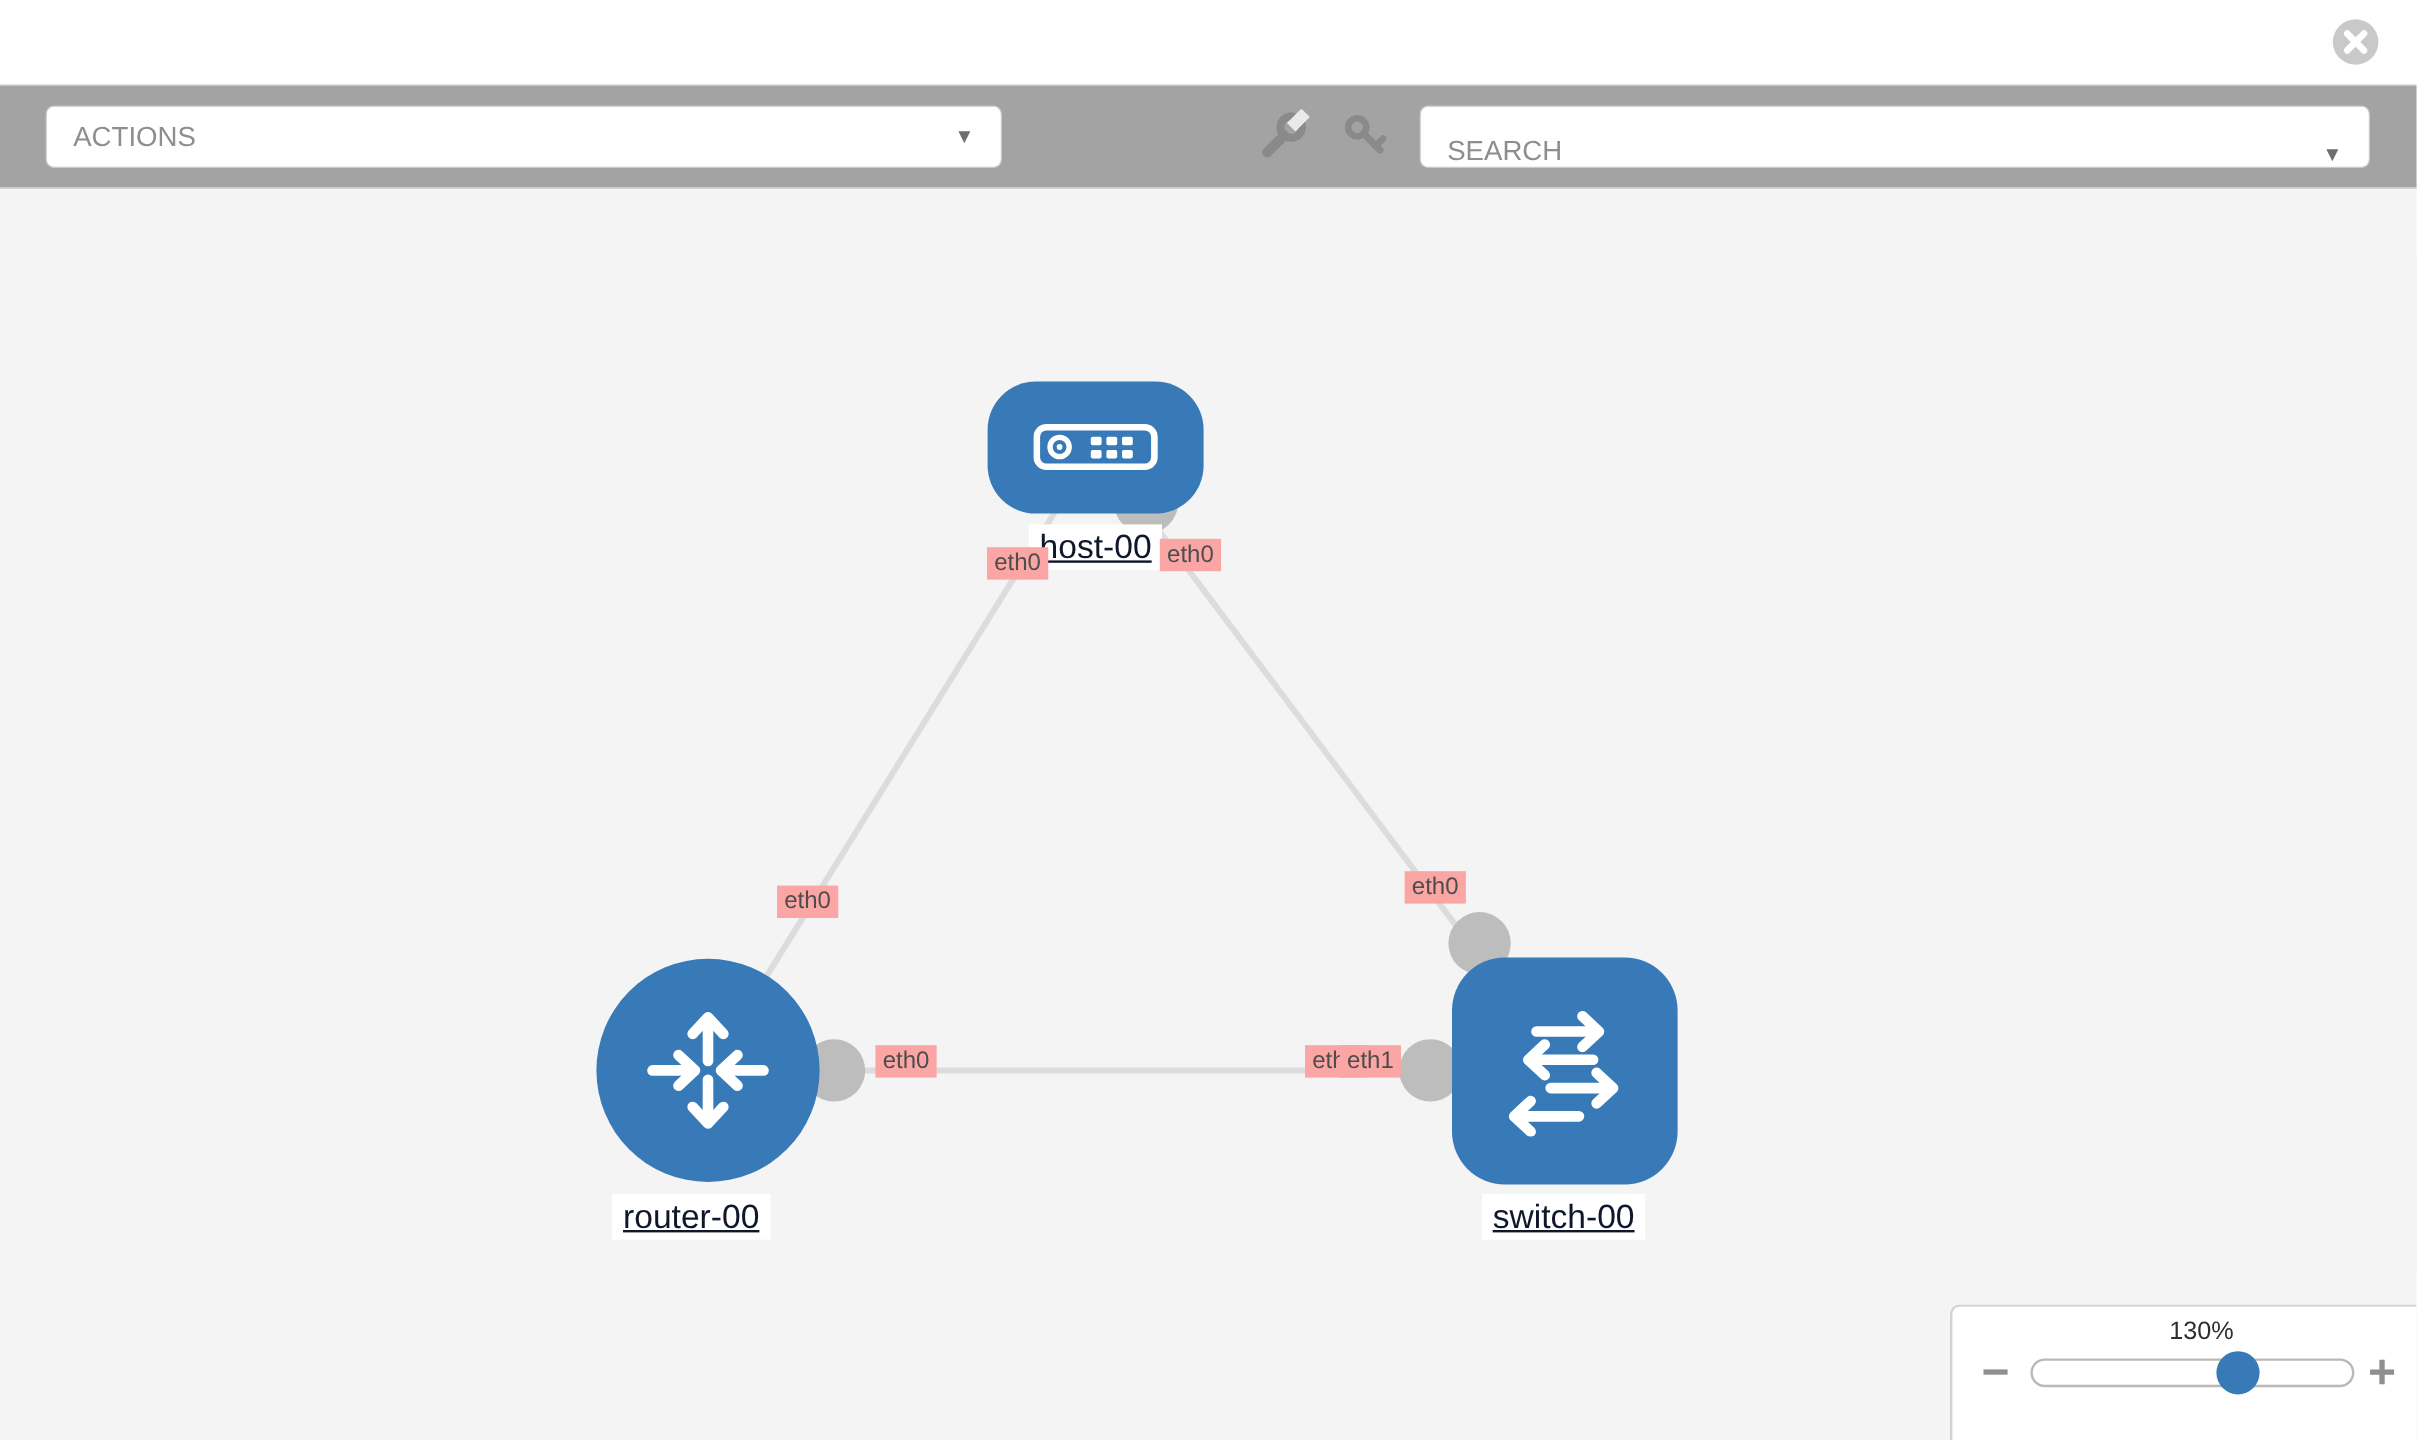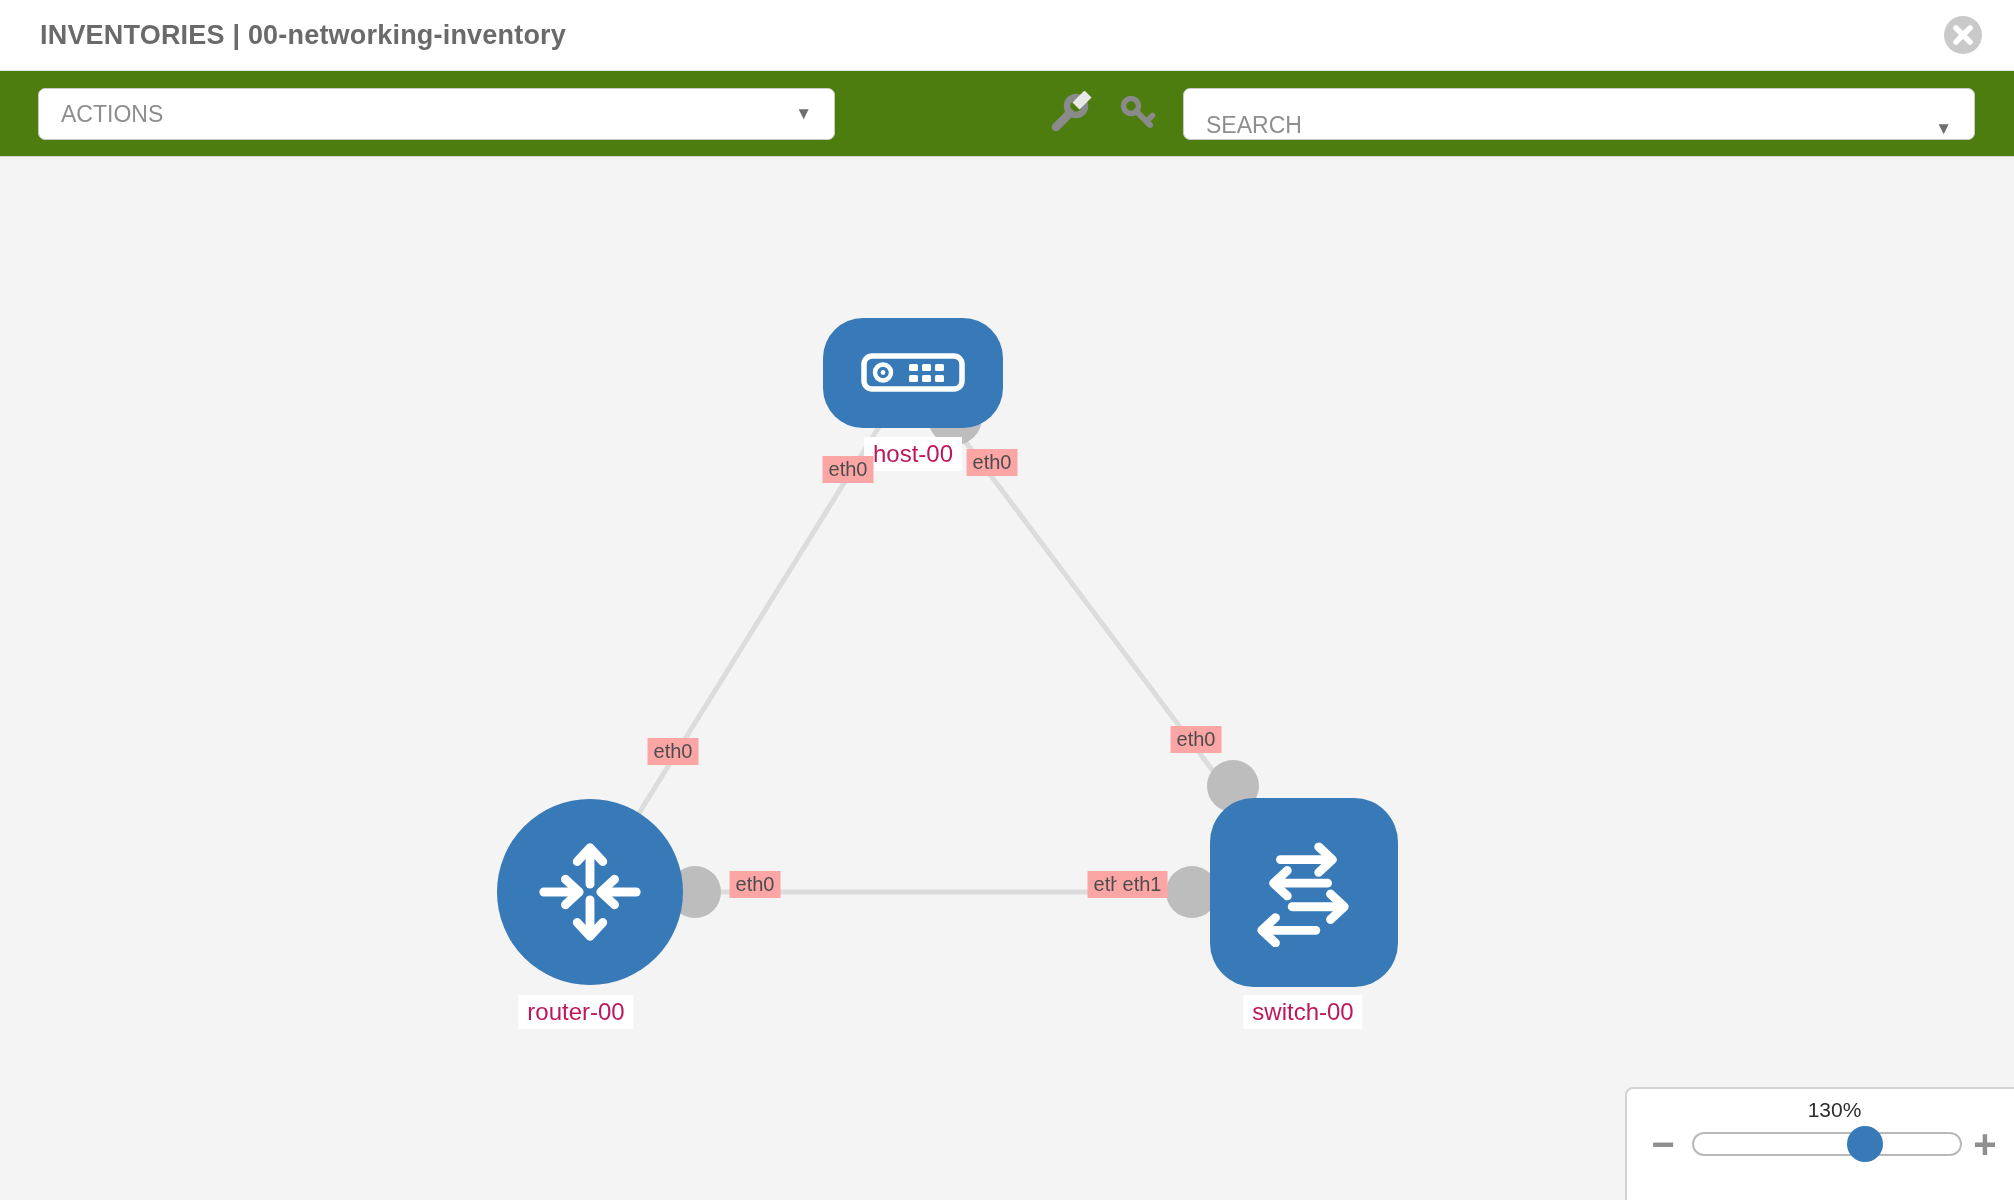--- a/index.html
+++ b/index.html
@@ -5,57 +5,56 @@
   * { margin:0; padding:0; box-sizing:border-box; }
   html,body { width:2014px; height:1200px; background:#fff; font-family:"Liberation Sans", sans-serif; }
   .app { position:relative; width:2014px; height:1200px; overflow:hidden; background:#fff; }
 
   
   .header { position:absolute; left:0; top:0; width:100%; height:71px; background:#fff; border-bottom:1px solid #e2e2e2; z-index:10; }
   .page-title { position:absolute; left:40px; top:50%; transform:translateY(-50%); font-size:27px; font-weight:700; color:#6a6a6a; letter-spacing:.2px; }
   .close-btn { position:absolute; right:32px; top:16px; width:38px; height:38px; border-radius:50%; background:#c9c9c9; display:flex; align-items:center; justify-content:center; cursor:pointer; }
 
   
-  .toolbar { position:absolute; left:0; top:71px; width:100%; height:86px; background:#4d7c0f; border-bottom:1px solid #d2d2d2; z-index:9;padding-left:20px; }
+  .toolbar { position:absolute; left:0; top:71px; width:100%; height:86px; background:#a3a3a3; border-bottom:1px solid #d2d2d2; z-index:9;padding-left:20px; }
   .dropdown { position:absolute; top:17px; height:52px; background:#fff; border:1px solid #c9c9c9; border-radius:7px; display:flex; align-items:center; font-size:23px; color:#8e8e8e; cursor:pointer; }
   .dd-actions { left:38px; width:797px; }
   .dd-search { left:1183px; width:792px;align-items:flex-end; }
   .dd-label { padding-left:22px; }
   .dd-caret { margin-left:auto; padding-right:22px; color:#6f6f6f; font-size:17px; }
   .tool-icon { position:absolute; top:20px; width:46px; height:46px; cursor:pointer; }
   .tool-wrench { left:1046px; }
   .tool-key { left:1116px; }
 
   
   .canvas { position:absolute; left:0; top:157px; width:2014px; height:1043px; background:#f4f4f4; overflow:hidden; }
   .links-svg { position:absolute; left:0; top:0; z-index:1; }
   .node { position:absolute; background:#377ab7; display:flex; align-items:center; justify-content:center; z-index:2; cursor:pointer; }
   .node-host { left:823px; top:161px; width:180px; height:110px; border-radius:40px; }
   .node-router { left:497px; top:642px; width:186px; height:186px; border-radius:50%; }
   .node-switch { left:1210px; top:641px; width:188px; height:189px; border-radius:44px; }
-  .node-label { position:absolute; transform:translateX(-50%); background:#fff; color:#be185d; font-size:24px; padding:3px 9px; white-space:nowrap; z-index:3; }
+  .node-label { position:absolute; transform:translateX(-50%); background:#fff; color:#0f172a; font-size:28px; padding:3px 9px; white-space:nowrap; z-index:3;text-decoration:underline; }
   .if-label { position:absolute; transform:translateX(-50%); background:#fca5a5; color:#4d4d4d; font-size:20px; padding:2px 6px; white-space:nowrap; z-index:3; }
   .if-front { z-index:4;text-align:right; }
 
   
   .zoom-panel { position:absolute; left:1625px; top:1087px; width:389px; height:113px; background:#fff; border:2px solid #d3d3d3; border-right:none; border-bottom:none; border-top-left-radius:8px; z-index:11; }
   .zoom-level { position:absolute; left:0; top:9px; width:100%; text-align:center; font-size:21px; color:#2e2e2e;padding-left:28px; }
   .zoom-minus, .zoom-plus { position:absolute; top:36px; width:38px; height:38px; display:flex; align-items:center; justify-content:center; font-size:40px; font-weight:700; color:#8f8f8f; cursor:pointer; line-height:1; }
   .zoom-minus { left:17px; }
   .zoom-plus { left:339px; }
   .zoom-track { position:absolute; left:65px; top:43px; width:270px; height:24px; background:#fff; border:2px solid #b9b9b9; border-radius:12px; cursor:pointer; }
   .zoom-thumb { position:absolute; left:220px; top:37px; width:36px; height:36px; border-radius:50%; background:#377ab7; cursor:pointer; }
 </style>
 </head>
 <body>
 
 <div class="app">
 
   <div class="header">
-    <div class="page-title">INVENTORIES | 00-networking-inventory</div>
     <div class="close-btn">
       <svg width="38" height="38" viewBox="0 0 38 38">
         <line x1="12" y1="12" x2="26" y2="26" stroke="#ffffff" stroke-width="5.5" stroke-linecap="round"></line>
         <line x1="26" y1="12" x2="12" y2="26" stroke="#ffffff" stroke-width="5.5" stroke-linecap="round"></line>
       </svg>
     </div>
   </div>
 
   <div class="toolbar">
     <div class="dropdown dd-actions">

